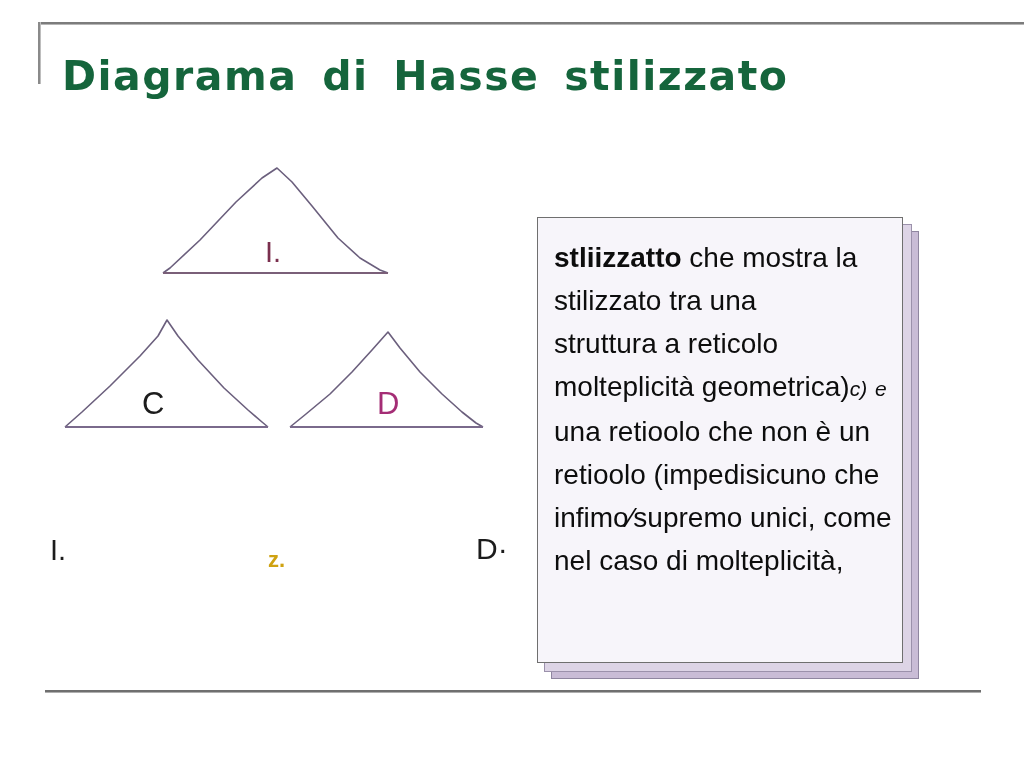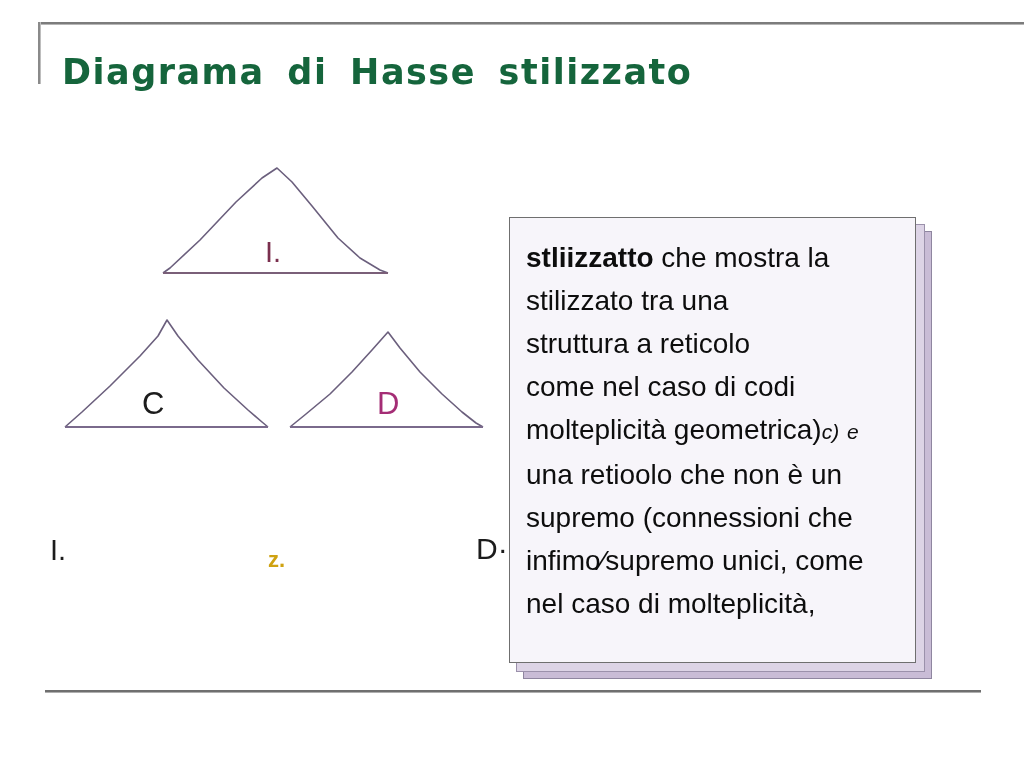--- a/index.html
+++ b/index.html
@@ -41,21 +41,21 @@
     height: 3px;
     background: linear-gradient(to bottom, #6f6f6f 0%, #6f6f6f 55%, #d4d4d4 100%);
   }
 
   
   .slide-title {
     position: absolute;
     left: 62px;
     top: 52px;
     font-family: "DejaVu Sans", sans-serif;
-    font-size: 35px;
+    font-size: 41px;
     font-weight: 600;
     letter-spacing: 1.5px;
     word-spacing: 9px;
     color: #15653c;
     white-space: nowrap;
   }
 
   
   .diagram {
     position: absolute;
@@ -76,25 +76,24 @@
   .lbl-top     { left: 265px; top: 128px; font-size: 29px; color: #7a2f4e; }
   .lbl-c       { left: 142px; top: 278px; font-size: 31px; color: #1c1c1c; }
   .lbl-d       { left: 377px; top: 278px; font-size: 31px; color: #a42d75; }
   .lbl-bottom-l{ left: 50px;  top: 426px; font-size: 29px; color: #1c1c1c; }
   .lbl-z       { left: 268px; top: 439px; font-size: 22px; font-weight: 700; color: #cfa211; }
   .lbl-dprime  { left: 476px; top: 424px; font-size: 30px; color: #1c1c1c; }
 
   
   .callout-wrap {
     position: absolute;
-    left: 509px;
+    left: 537px;
     top: 217px;
     width: 366px;
     height: 446px;
-    padding-left: 41px;
   }
   .callout-shadow2 {
     position: absolute;
     left: 14px;
     top: 14px;
     width: 100%;
     height: 100%;
     background: #c9bcd6;
     border: 1px solid #8f86a0;
   }
@@ -173,23 +172,22 @@
   </div>
 
   <div class="callout-wrap">
     <div class="callout-shadow2"></div>
     <div class="callout-shadow1"></div>
     <div class="callout-box">
       <div class="callout-text">
         <div class="callout-line"><span class="lead">stliizzatto</span> <span>che mostra la</span></div>
         <div class="callout-line">stilizzato tra una</div>
         <div class="callout-line">struttura a reticolo</div>
-        <div class="callout-line">come nel caso di codi</div>
         <div class="callout-line"><span>molteplicità geometrica)</span><span class="sup-c">c)</span> <span class="sup-c">e</span></div>
         <div class="callout-line">una retioolo che non è un</div>
-        <div class="callout-line">supremo (connessioni  che</div>
+        <div class="callout-line">retioolo (impedisicuno  che</div>
         <div class="callout-line">infimo⁄supremo unici, come</div>
         <div class="callout-line">nel caso di molteplicità,</div>
       </div>
     </div>
   </div>
 
 </div>
 
 </body></html>

